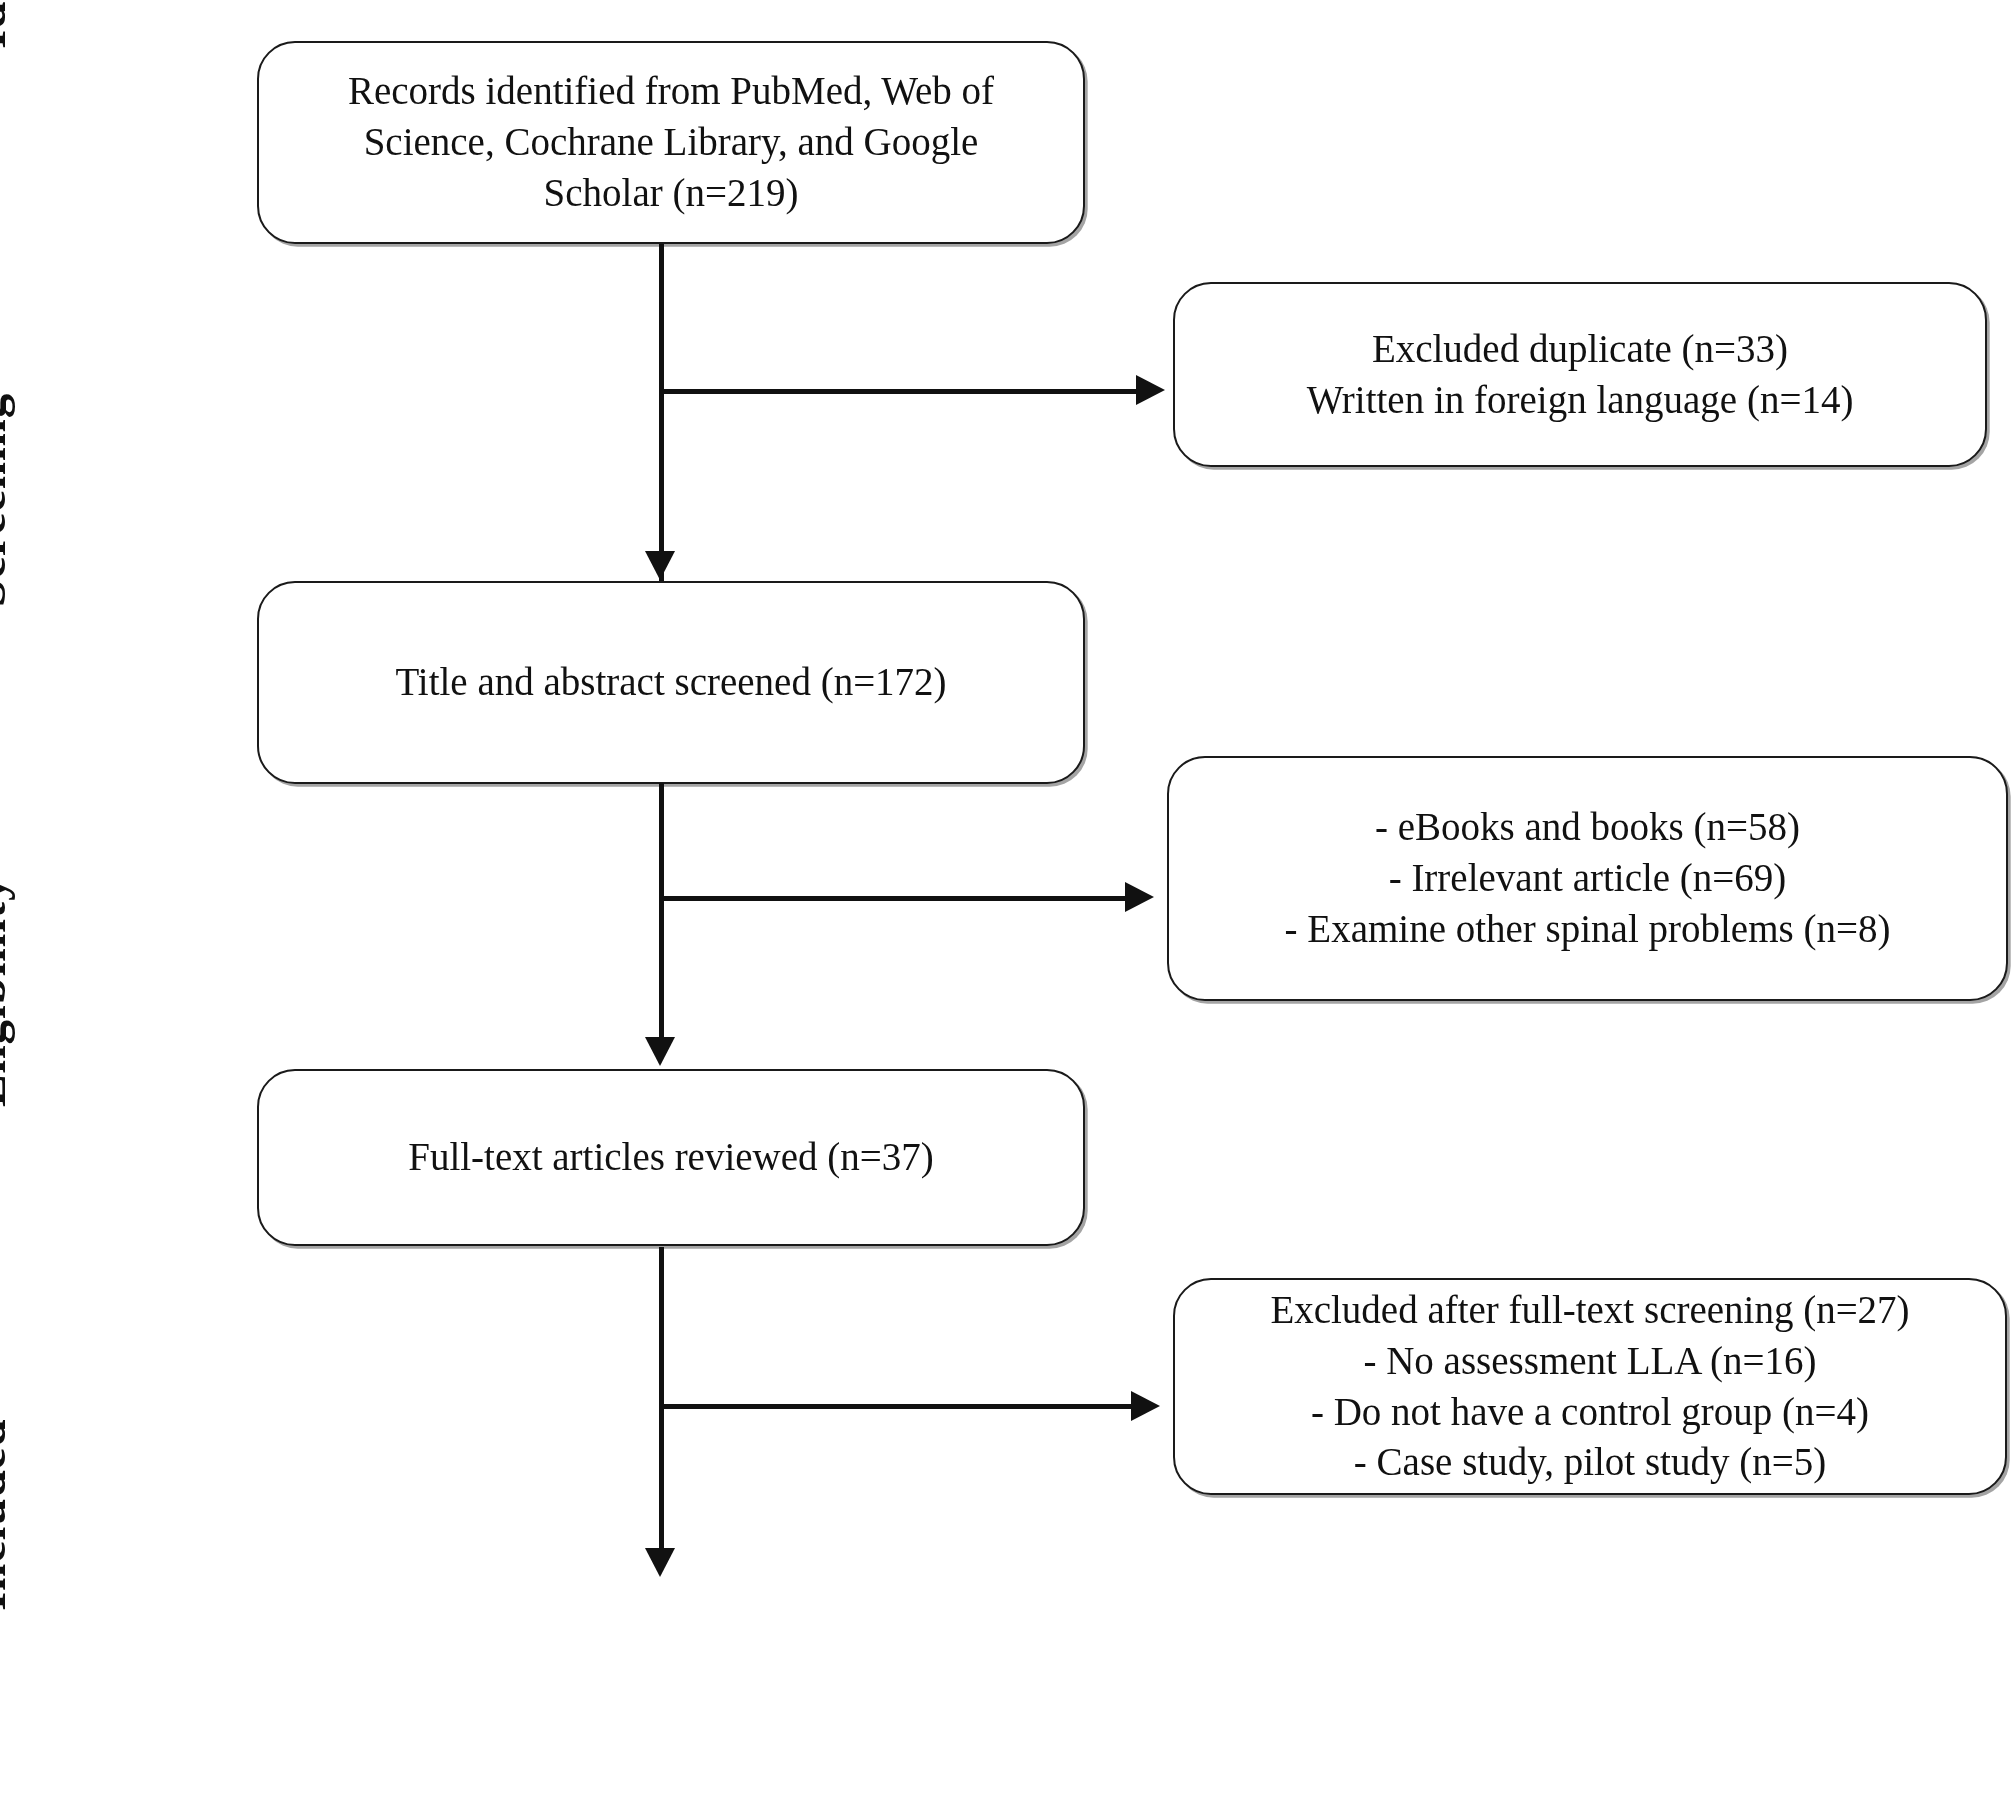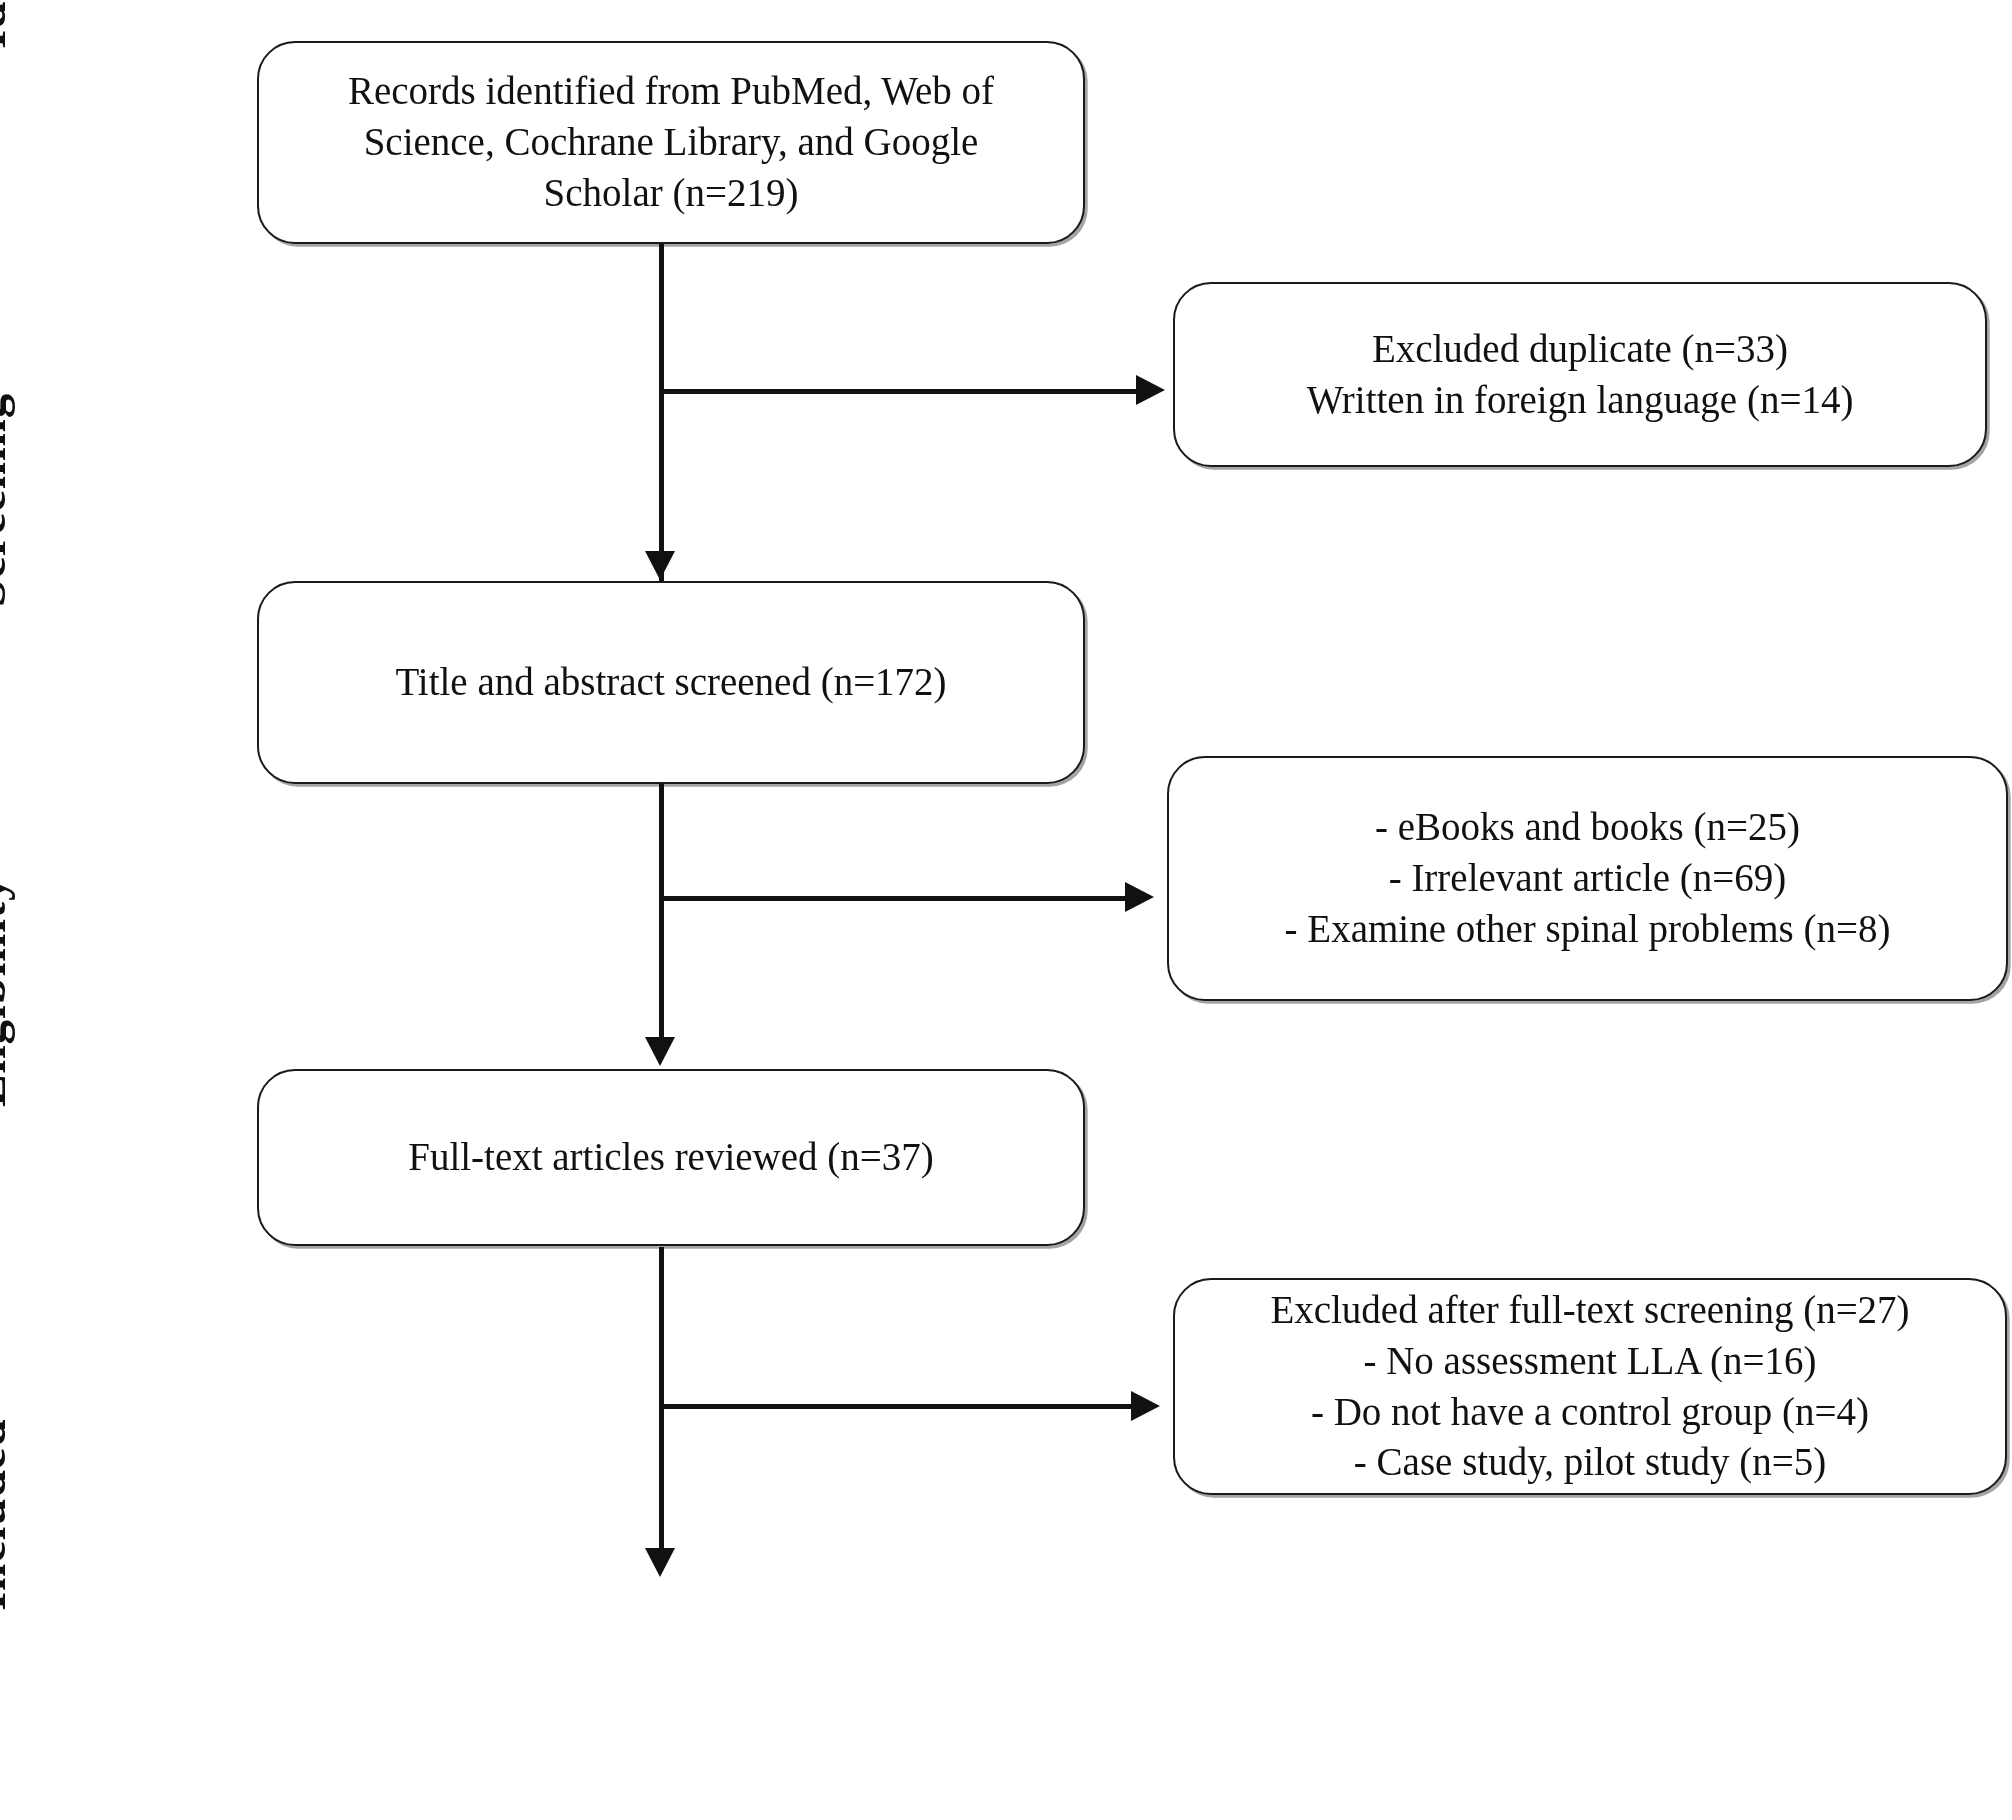--- a/index.html
+++ b/index.html
@@ -124,21 +124,21 @@
     </div>
   </div>
 
   <div class="vline" style="left:659px; top:783px;  height:275px;"></div>
   <div class="hline" style="left:659px; top:896px;  width:466px;"></div>
   <div class="arrow-right" style="left:1125px; top:882px;"></div>
   <div class="arrow-down" style="left:645px;  top:1037px;"></div>
 
   <div class="node left" style="left:1167px; top:756px; width:841px; height:245px;">
     <div class="node-text">
-      <span class="bullet-line">- eBooks and books (n=25)</span>
+      <span class="bullet-line">- eBooks and books (n=58)</span>
       <span class="bullet-line">- Irrelevant article (n=69)</span>
       <span class="bullet-line">- Examine other spinal problems (n=8)</span>
     </div>
   </div>
 
   <div class="node center" style="left:257px; top:1069px; width:828px; height:177px;">
     <div class="node-text">
       <span class="line">Full-text articles reviewed (n=37)</span>
     </div>
   </div>

